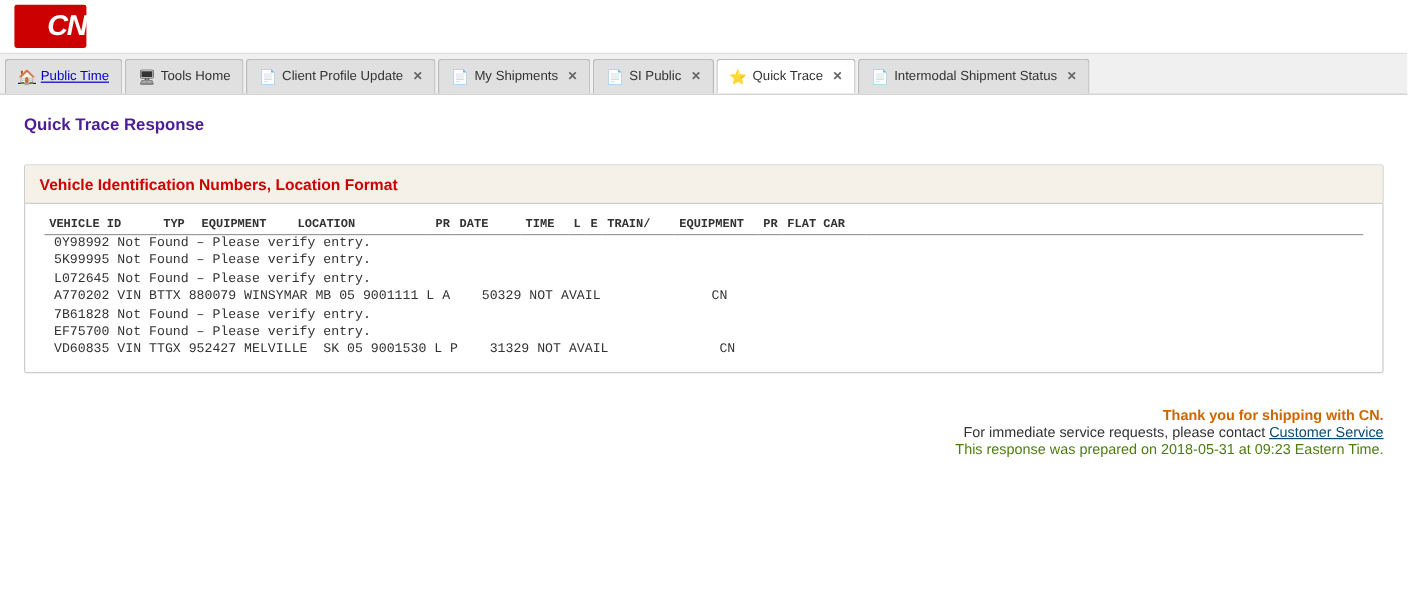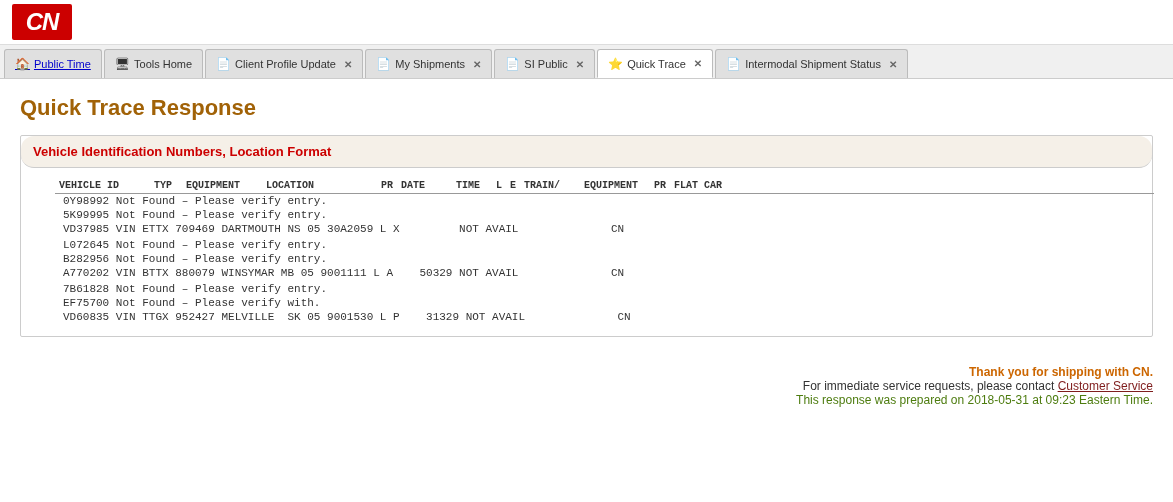--- a/index.html
+++ b/index.html
@@ -1,49 +1,49 @@
 <!DOCTYPE html>
 <html><head>
   <meta charset="utf-8">
   <style>
     * { margin: 0; padding: 0; box-sizing: border-box; }
     body { font-family: Arial, sans-serif; font-size: 12px; background: #fff; color: #333; width: 1173px; }
 
     
     .header { background: #fff; border-bottom: 1px solid #ddd; padding: 8px 12px; display: flex; align-items: center; height: 45px; }
-    .logo-box { background: #cc0000; width: 60px; height: 36px; display: flex; align-items: center; justify-content: center; border-radius: 2px; }
+    .logo-box { background: #cc0000; width: 60px; height: 36px; display: flex; align-items: center; justify-content: flex-end; border-radius: 2px; }
     .logo-text { color: #fff; font-size: 24px; font-weight: bold; font-style: italic; letter-spacing: -1px; }
 
     
     .nav-bar { background: #f0f0f0; border-bottom: 1px solid #ccc; display: flex; align-items: stretch; padding: 4px 4px 0 4px; gap: 2px; min-height: 34px; }
     .nav-tab { display: flex; align-items: center; padding: 4px 10px; background: #e0e0e0; border: 1px solid #bbb; border-bottom: none; border-radius: 3px 3px 0 0; cursor: pointer; font-size: 11px; color: #333; text-decoration: none; gap: 4px; white-space: nowrap; }
     .nav-tab.active { background: #fff; border-bottom: 1px solid #fff; z-index: 1; }
     .nav-tab .tab-icon { font-size: 12px; }
     .nav-tab .close-x { color: #666; font-size: 10px; margin-left: 4px; font-weight: bold; }
     .nav-tab.public { color: #0000cc; text-decoration: underline; }
 
     
     .main { padding: 16px 20px; }
-    .page-title { color: #a16207; font-size: 22px; font-weight: bold; margin-bottom: 14px; }
+    .page-title { color: #4c1d95; font-size: 14px; font-weight: bold; margin-bottom: 26px; }
 
     
     .section-box { border: 1px solid #ccc; border-radius: 2px; }
-    .section-header { background: #f5f0e8; border-bottom: 1px solid #ccc; padding: 8px 12px; border-radius: 13px; }
+    .section-header { background: #f5f0e8; border-bottom: 1px solid #ccc; padding: 8px 12px; }
     .section-header-text { color: #cc0000; font-size: 13px; font-weight: bold; }
     .section-body { padding: 10px 16px; }
 
     
-    .data-table { width: 100%; border-collapse: collapse; font-family: 'Courier New', monospace; font-size: 11px; margin-left: 18px; }
+    .data-table { width: 100%; border-collapse: collapse; font-family: 'Courier New', monospace; font-size: 11px; }
     .data-table th { text-align: left; font-weight: bold; padding: 2px 4px; vertical-align: top; font-size: 10px; border-bottom: 1px solid #999; }
     .data-table td { padding: 1px 4px; vertical-align: top; font-size: 11px; white-space: pre; }
 
     
     .footer-msg { text-align: right; padding: 12px 20px; font-size: 12px; }
     .footer-msg .thank-you { color: #cc6600; font-weight: bold; }
-    .footer-msg .link { color: #7f1d1d; text-decoration: underline; cursor: pointer; }
+    .footer-msg .link { color: #0c4a6e; text-decoration: underline; cursor: pointer; }
     .footer-msg .timestamp { color: #4d7c0f; }
   </style>
 </head>
 <body>
 
 <div class="header">
   <div class="logo-box">
     <span class="logo-text">CN</span>
   </div>
 </div>
@@ -120,42 +120,36 @@
           </tr>
         </thead>
         <tbody id="data-rows">
         <tr>
               <td colspan="14" style="font-family: &quot;Courier New&quot;, monospace; font-size: 11px; white-space: pre; padding-left: 8px;">0Y98992 Not Found – Please verify entry.</td>
             </tr>
             <tr>
               <td colspan="14" style="font-family: &quot;Courier New&quot;, monospace; font-size: 11px; white-space: pre; padding-left: 8px;">5K99995 Not Found – Please verify entry.</td>
             </tr>
             <tr>
-              <td colspan="14" style="font-family: &quot;Courier New&quot;, monospace; font-size: 11px; white-space: pre; padding-left: 8px;">VD37985 VIN ETTX 709469 DARTMOUTH NS 05 30A2059 L X         NOT AVAIL              CN</td>
-            </tr>
-            <tr>
               <td colspan="14" style="font-family: &quot;Courier New&quot;, monospace; font-size: 11px; white-space: pre; padding-left: 8px;"></td>
             </tr>
             <tr>
               <td colspan="14" style="font-family: &quot;Courier New&quot;, monospace; font-size: 11px; white-space: pre; padding-left: 8px;">L072645 Not Found – Please verify entry.</td>
-            </tr>
-            <tr>
-              <td colspan="14" style="font-family: &quot;Courier New&quot;, monospace; font-size: 11px; white-space: pre; padding-left: 8px;">B282956 Not Found – Please verify entry.</td>
             </tr>
             <tr>
               <td colspan="14" style="font-family: &quot;Courier New&quot;, monospace; font-size: 11px; white-space: pre; padding-left: 8px;">A770202 VIN BTTX 880079 WINSYMAR MB 05 9001111 L A    50329 NOT AVAIL              CN</td>
             </tr>
             <tr>
               <td colspan="14" style="font-family: &quot;Courier New&quot;, monospace; font-size: 11px; white-space: pre; padding-left: 8px;"></td>
             </tr>
             <tr>
               <td colspan="14" style="font-family: &quot;Courier New&quot;, monospace; font-size: 11px; white-space: pre; padding-left: 8px;">7B61828 Not Found – Please verify entry.</td>
             </tr>
             <tr>
-              <td colspan="14" style="font-family: &quot;Courier New&quot;, monospace; font-size: 11px; white-space: pre; padding-left: 8px;">EF75700 Not Found – Please verify with.</td>
+              <td colspan="14" style="font-family: &quot;Courier New&quot;, monospace; font-size: 11px; white-space: pre; padding-left: 8px;">EF75700 Not Found – Please verify entry.</td>
             </tr>
             <tr>
               <td colspan="14" style="font-family: &quot;Courier New&quot;, monospace; font-size: 11px; white-space: pre; padding-left: 8px;">VD60835 VIN TTGX 952427 MELVILLE  SK 05 9001530 L P    31329 NOT AVAIL              CN</td>
             </tr>
             <tr>
               <td colspan="14" style="font-family: &quot;Courier New&quot;, monospace; font-size: 11px; white-space: pre; padding-left: 8px;"></td>
             </tr>
           </tbody>
       </table>
     </div>

